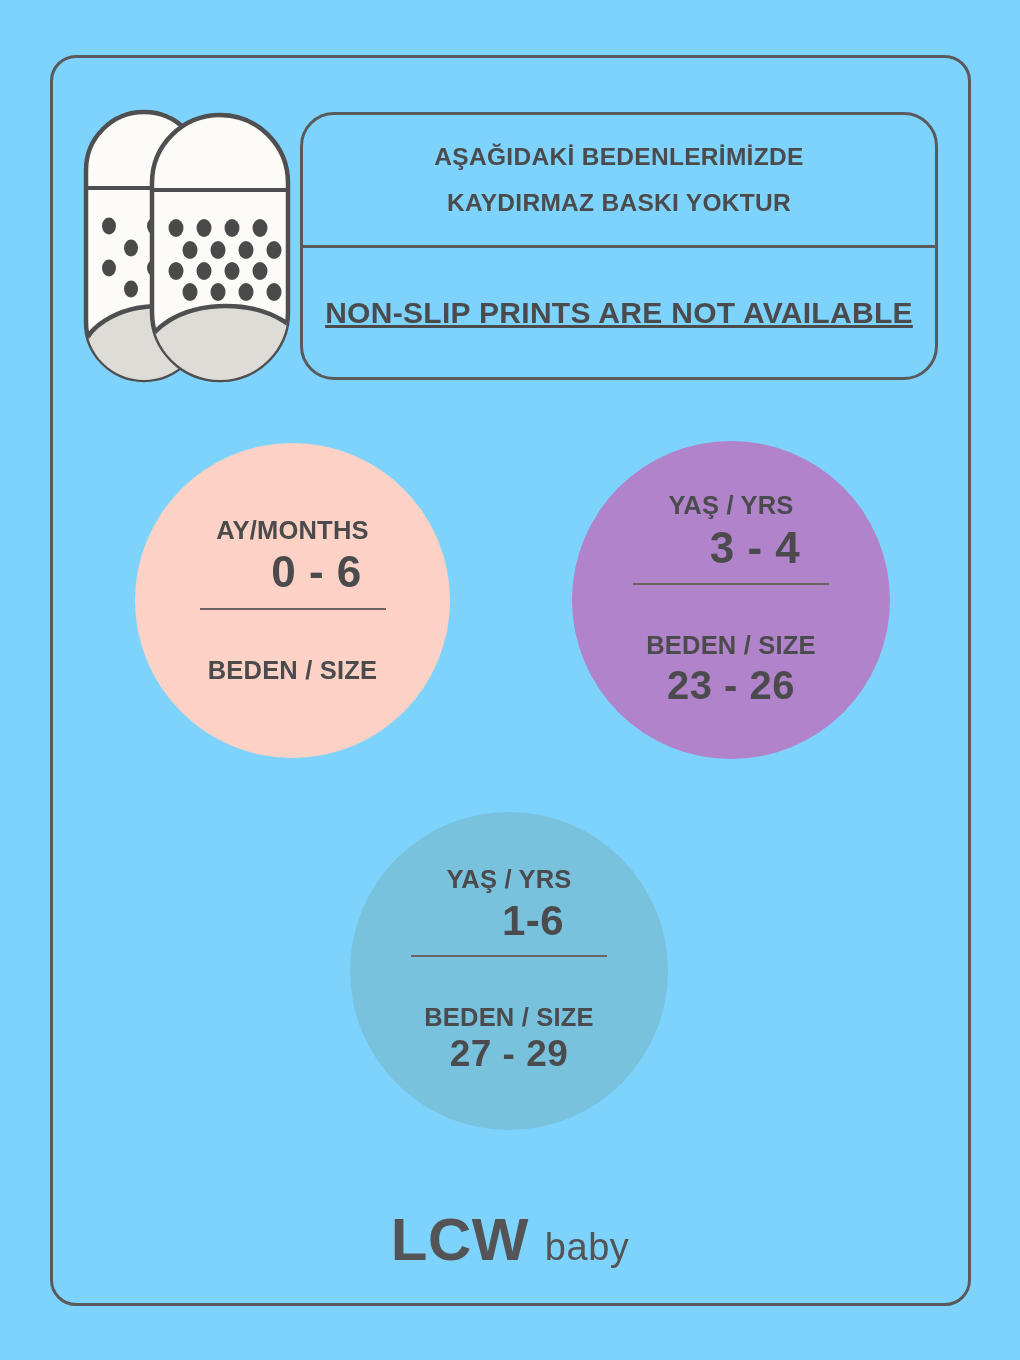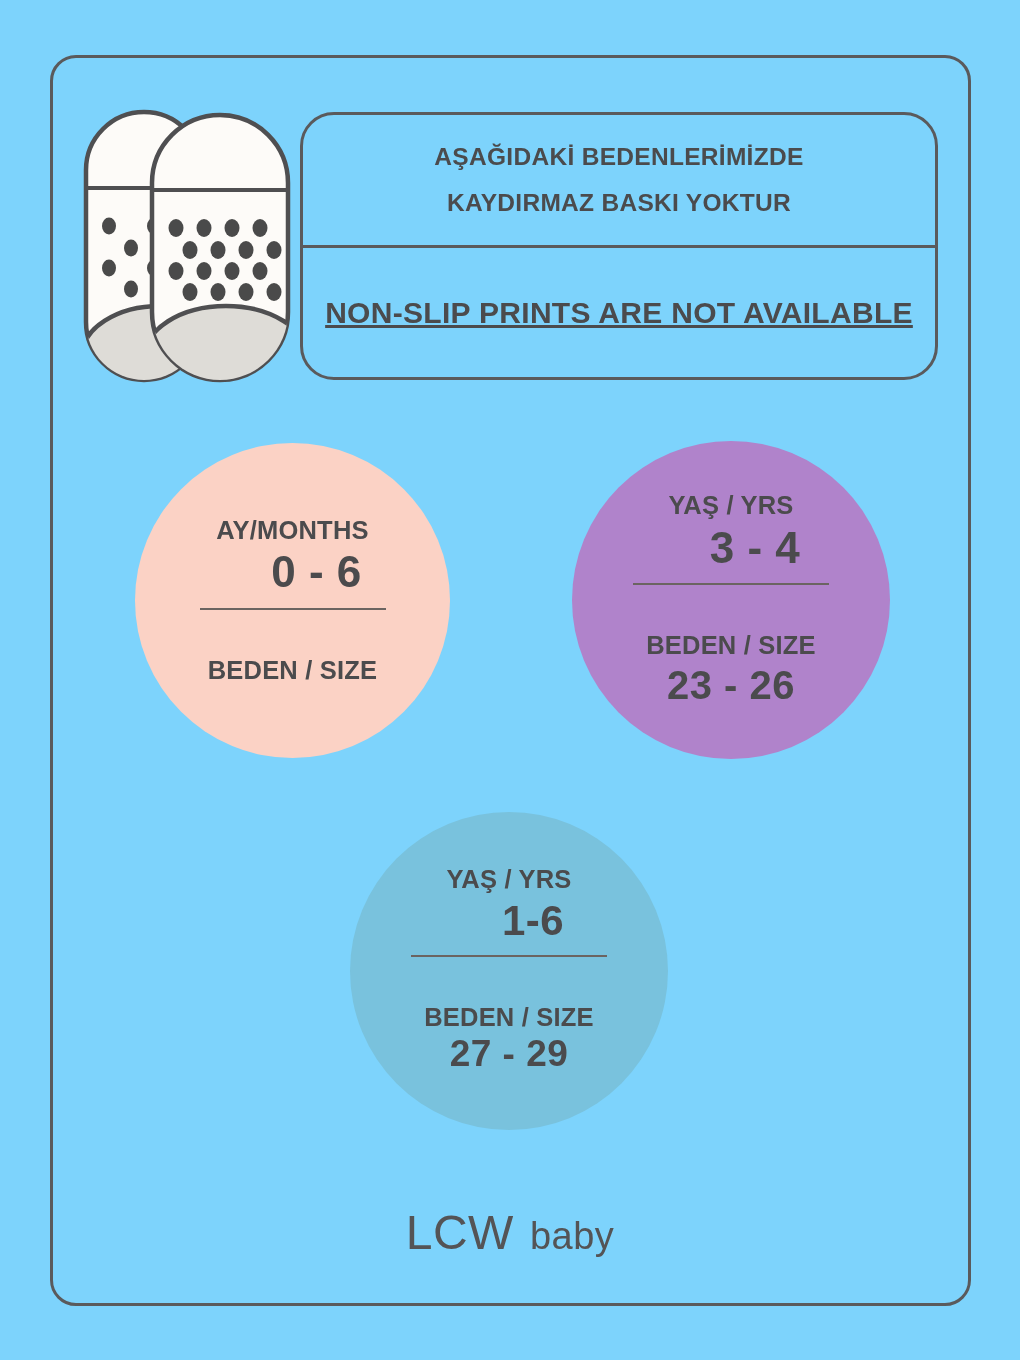--- a/index.html
+++ b/index.html
@@ -133,22 +133,22 @@
   .brand {
     position: absolute;
     left: 0;
     top: 1205px;
     width: 1020px;
     text-align: center;
     color: #545456;
     white-space: nowrap;
   }
   .brand-lcw {
-    font-size: 48px;
-    font-weight: normal;
+    font-size: 60px;
+    font-weight: bold;
     letter-spacing: 0.5px;
   }
   .brand-baby {
     font-size: 38px;
     font-weight: normal;
     letter-spacing: 0.5px;
     margin-left: 16px;
   }
 </style>
 </head>

